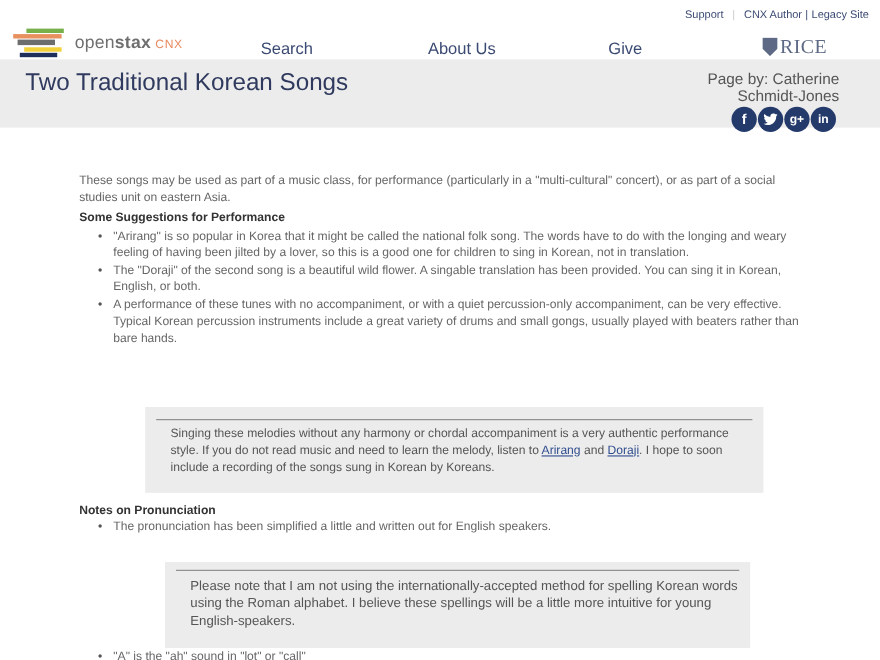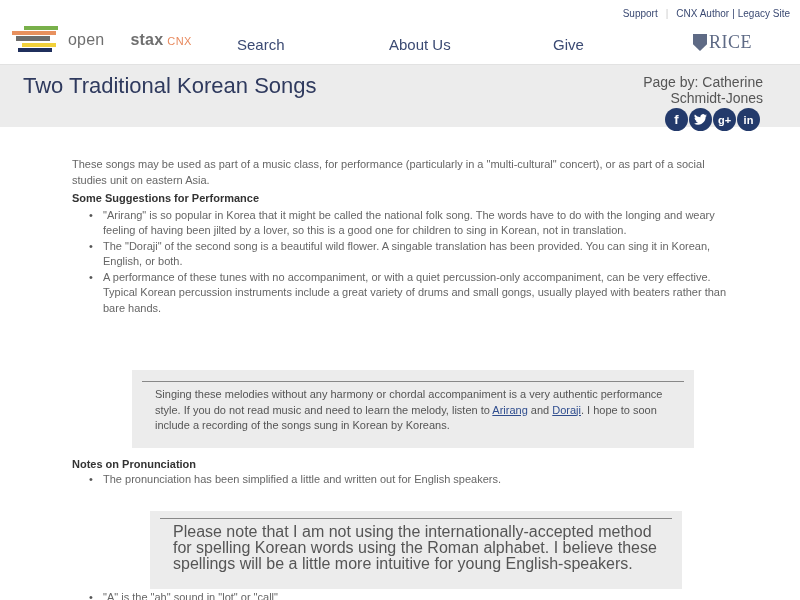--- a/index.html
+++ b/index.html
@@ -10,31 +10,31 @@
     .utility { position: absolute; top: 8px; right: 10px; font-size: 10px; color: #3b4a73; display: flex; align-items: center; }
     .utility a { color: #3b4a73; text-decoration: none; }
     .utility .sep { color: #ccc; margin: 0 8px; }
 
     
     .header { position: absolute; top: 0; left: 0; width: 800px; height: 65px; border-bottom: 1px solid #e2e2e2; }
     .logo { position: absolute; left: 12px; top: 26px; display: flex; align-items: center; }
     .logo-stack { position: relative; width: 50px; height: 28px; margin-right: 6px; }
     .logo-stack span { position: absolute; height: 4px; display: block; }
     .logo-text { font-size: 16px; color: #6f6f6f; letter-spacing: 0.2px; }
-    .logo-text b { color: #6f6f6f; font-weight: bold; padding-left: 26px; }
+    .logo-text b { color: #6f6f6f; font-weight: bold; }
     .logo-text .cnx { color: #e88a5f; font-size: 11px; margin-left: 4px; letter-spacing: 0.5px; }
 
     .nav-item { position: absolute; top: 36px; font-size: 15px; color: #3b4a73; text-decoration: none; }
 
     .rice { position: absolute; top: 32px; left: 693px; display: flex; align-items: center; }
     .rice-shield { width: 14px; height: 17px; background: #5e6a85; clip-path: polygon(0 0,100% 0,100% 60%,50% 100%,0 60%); margin-right: 2px; }
     .rice-text { font-family: "Liberation Serif", serif; font-size: 18px; color: #5e6a85; letter-spacing: 0.5px; }
 
     
-    .title-band { position: absolute; top: 65px; left: 0; width: 800px; height: 62px; background: #ececec; }
+    .title-band { position: absolute; top: 54px; left: 0; width: 800px; height: 62px; background: #ececec; }
     .page-title { position: absolute; left: 23px; top: 8px; font-size: 22px; color: #2f3a5e; font-weight: normal; }
     .page-by { position: absolute; top: 9px; right: 37px; width: 150px; text-align: right; font-size: 14px; color: #555; line-height: 16px; }
     .social { position: absolute; top: 43px; left: 665px; display: flex; gap: 1px; }
     .social .ic { width: 23px; height: 23px; border-radius: 50%; background: #233a6b; color: #fff; display: flex; align-items: center; justify-content: center; font-weight: bold; font-size: 13px; }
 
     
     .content { position: absolute; top: 157px; left: 72px; width: 660px; font-size: 11px; line-height: 15.5px; color: #666; }
     .content p.intro { margin-bottom: 3px; }
     .content h3 { font-size: 11px; font-weight: bold; color: #333; margin: 0 0 1px 0; }
     .content ul { list-style: none; padding-left: 31px; }
@@ -50,21 +50,21 @@
     .note1 .bar { position: absolute; top: 11px; left: 10px; right: 10px; }
     .note1 p { position: absolute; top: 17px; left: 23px; width: 530px; font-size: 11px; line-height: 15.5px; }
 
     .h-pron { position: absolute; top: 458px; left: 72px; font-size: 11px; font-weight: bold; color: #333; }
     .pron-list { position: absolute; top: 473px; left: 103px; font-size: 11px; color: #666; list-style: none; }
     .pron-list li { position: relative; }
     .pron-list li::before { content: "•"; position: absolute; left: -14px; color: #555; }
 
     .note2 { position: absolute; top: 511px; left: 150px; width: 532px; height: 78px; }
     .note2 .bar { position: absolute; top: 7px; left: 10px; right: 10px; }
-    .note2 p { position: absolute; top: 13px; left: 23px; width: 500px; font-size: 16px; line-height: 16px; }
+    .note2 p { position: absolute; top: 13px; left: 23px; width: 500px; font-size: 12px; line-height: 16px; }
 
     .pron-list2 { position: absolute; top: 591px; left: 103px; font-size: 11px; color: #666; list-style: none; }
     .pron-list2 li { position: relative; }
     .pron-list2 li::before { content: "•"; position: absolute; left: -14px; color: #555; }
   </style>
 </head>
 <body>
 
 <div class="header">
   <div class="utility">

